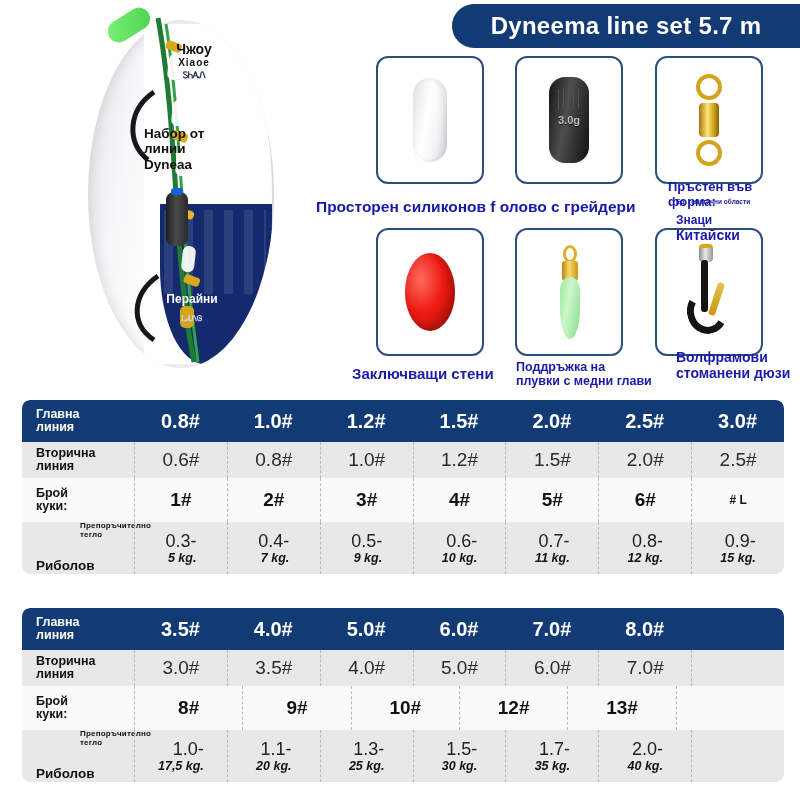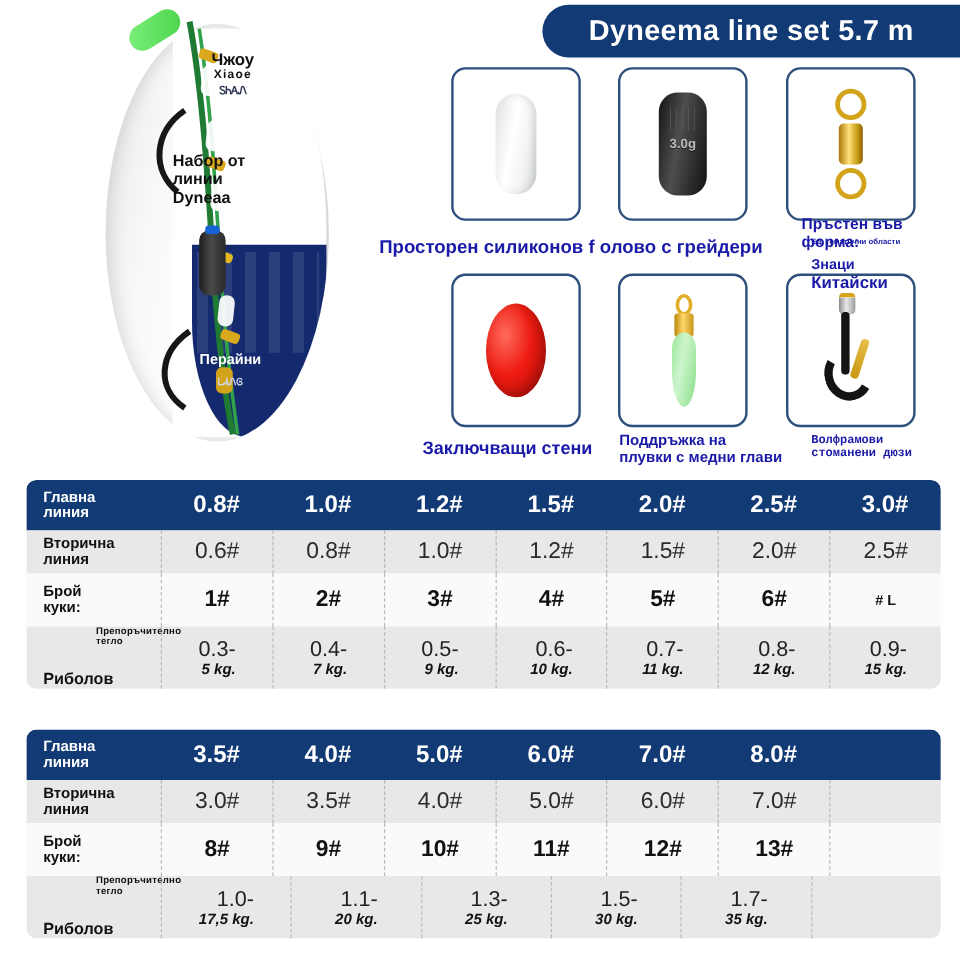--- a/index.html
+++ b/index.html
@@ -256,21 +256,21 @@
     font-weight: bold;
     line-height: 1.12;
   }
   .cap-silicone-txt { left: 316px; top: 198px; font-size: 15.5px; white-space: nowrap; }
   .cap-ring-main    { left: 668px; top: 180px; font-size: 13px; width: 124px; }
   .cap-ring-small   { left: 676px; top: 198px; font-size: 6.5px; width: 110px; color:#1a1aa8; filter: blur(.25px); }
   .cap-ring-znaci   { left: 676px; top: 214px; font-size: 12px; }
   .cap-ring-kit     { left: 676px; top: 228px; font-size: 14px; }
   .cap-lock         { left: 352px; top: 366px; font-size: 15px; white-space: nowrap; }
   .cap-float        { left: 516px; top: 360px; font-size: 12.5px; width: 150px; }
-  .cap-tungsten     { left: 676px; top: 362px; font-size: 10px; width: 120px; font-family: Liberation Mono, monospace; }
+  .cap-tungsten     { left: 676px; top: 350px; font-size: 14px; width: 120px; }
 
   
   .spec-table {
     position: absolute;
     left: 22px;
     width: 762px;
     border-radius: 8px;
     overflow: hidden;
     background: #fafafa;
   }
@@ -584,21 +584,20 @@
   </div>
 
   <div class="trow plain row-h-hook">
     <div class="lbl-cell">
       <span>Брой</span>
       <span>куки:</span>
     </div>
     <div class="val-cell hook-val">8#</div>
     <div class="val-cell hook-val">9#</div>
     <div class="val-cell hook-val">10#</div>
-    <div class="val-cell hook-val">11#</div>
     <div class="val-cell hook-val">12#</div>
     <div class="val-cell hook-val">13#</div>
     <div class="val-cell empty"></div>
   </div>
 
   <div class="trow alt last row-h-wt">
     <div class="lbl-cell">
       <span class="small-lbl">Препоръчително тегло</span>
       <span class="big-lbl">Риболов</span>
     </div>
@@ -625,15 +624,21 @@
       <span class="wt-top">1.5-</span>
       <span class="wt-bot">30 kg.</span>
         </div>
       </div>
     <div class="val-cell">
         <div class="wt-val">
       <span class="wt-top">1.7-</span>
       <span class="wt-bot">35 kg.</span>
         </div>
       </div>
+    <div class="val-cell">
+        <div class="wt-val">
+      <span class="wt-top">2.0-</span>
+      <span class="wt-bot">40 kg.</span>
+        </div>
+      </div>
     <div class="val-cell empty"></div>
   </div>
 </div>
 
 </body></html>

